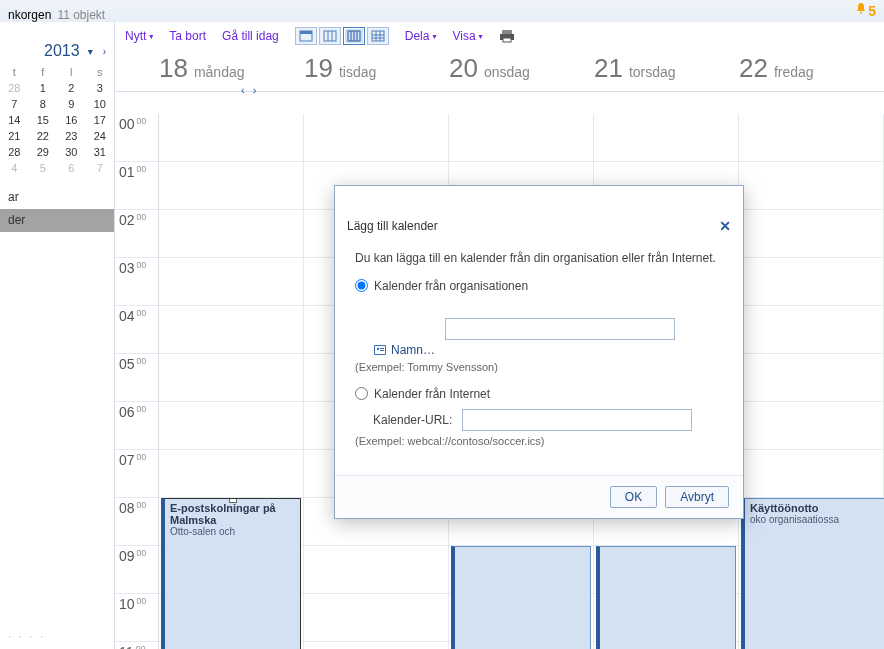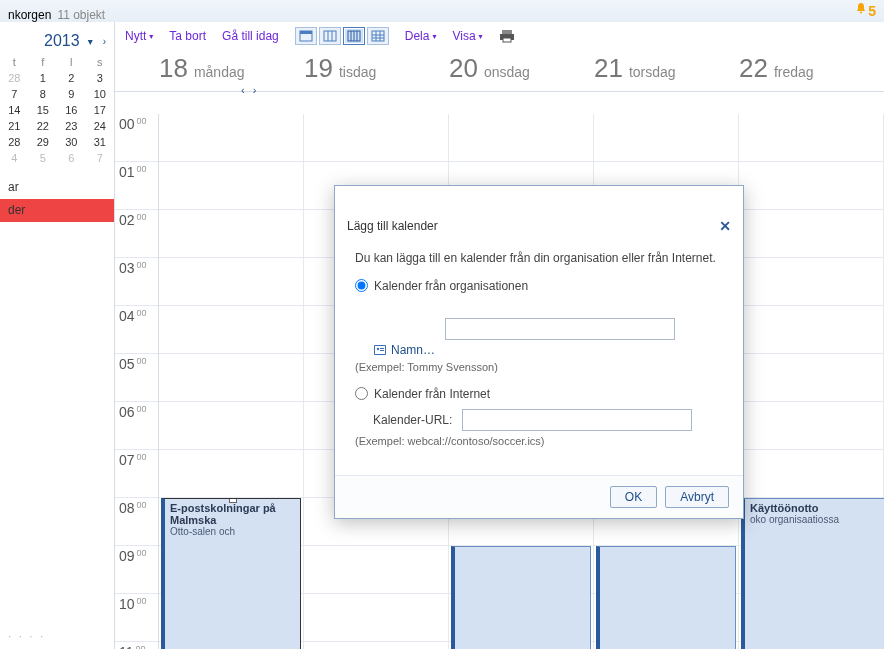--- a/index.html
+++ b/index.html
@@ -5,31 +5,31 @@
 * { box-sizing: border-box; margin: 0; padding: 0; font-family: "Segoe UI", Arial, sans-serif; }
 body { width: 884px; height: 649px; overflow: hidden; background: #fff; position: relative; font-size: 12px; }
 
 
 .header-bar { height: 30px; background: linear-gradient(#f0f5fa, #e4ecf5); display: flex; align-items: center; padding: 0 8px; position: relative; border-bottom: 1px solid #d0d8e0; }
 .header-count { color: #888; margin-left: 6px; }
 .header-notif { position: absolute; right: 8px; top: 2px; color: #f7a400; font-weight: bold; font-size: 14px; }
 
 
 .left-pane { position: absolute; left: 0; top: 22px; width: 115px; height: 627px; border-right: 1px solid #d6dde6; background: #fff; }
-.mini-cal-header { display: flex; align-items: center; justify-content: flex-end; padding: 10px 6px 4px 6px; gap: 6px; }
+.mini-cal-header { display: flex; align-items: center; justify-content: flex-end; padding: 20px 6px 4px 6px; gap: 6px; }
 .mini-cal-year { font-size: 16px; color: #1f4e8a; cursor: pointer; }
 .mini-arrow { color: #1f4e8a; font-size: 10px; cursor: pointer; padding: 0 2px; }
 .mini-grid { width: 100%; border-collapse: collapse; font-size: 11px; }
 .mini-grid th, .mini-grid td { width: 16px; height: 16px; text-align: center; color: #333; }
 .mini-grid th { color: #888; font-weight: normal; }
 .mini-grid td.other { color: #bbb; }
 .mini-grid td { cursor: pointer; }
 .left-list { margin-top: 10px; }
 .left-list-item { padding: 4px 8px; color: #333; cursor: pointer; border-bottom: 1px solid transparent; }
-.left-list-item.selected { background:#ef4444; }
+.left-list-item.selected { background:#a3a3a3; }
 .left-dots { position: absolute; bottom: 6px; left: 8px; color: #bbb; letter-spacing: 2px; }
 
 
 .main-area { position: absolute; left: 115px; top: 22px; right: 0; bottom: 0; background: #fff; }
 .toolbar { height: 28px; display: flex; align-items: center; gap: 16px; padding: 0 10px; }
 .toolbar-item { color: #6d28d9; cursor: pointer; display: flex; align-items: center; gap: 3px; }
 .toolbar-item .drop { font-size: 8px; }
 .view-btns { display: flex; gap: 2px; }
 .view-btn { width: 22px; height: 18px; border: 1px solid #a9c0de; background: #eaf1fa; display: flex; align-items: center; justify-content: center; cursor: pointer; }
 .view-btn.active { border: 1px solid #4b7ec1; background: #cfe2f9; box-shadow: inset 0 0 0 1px #fff; }

